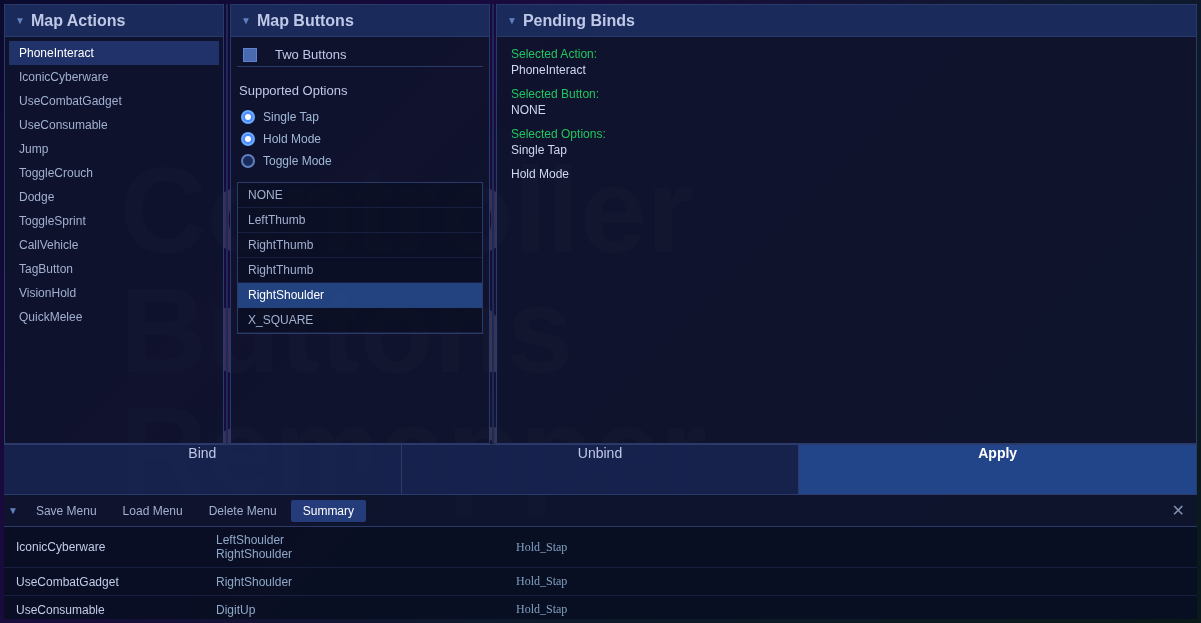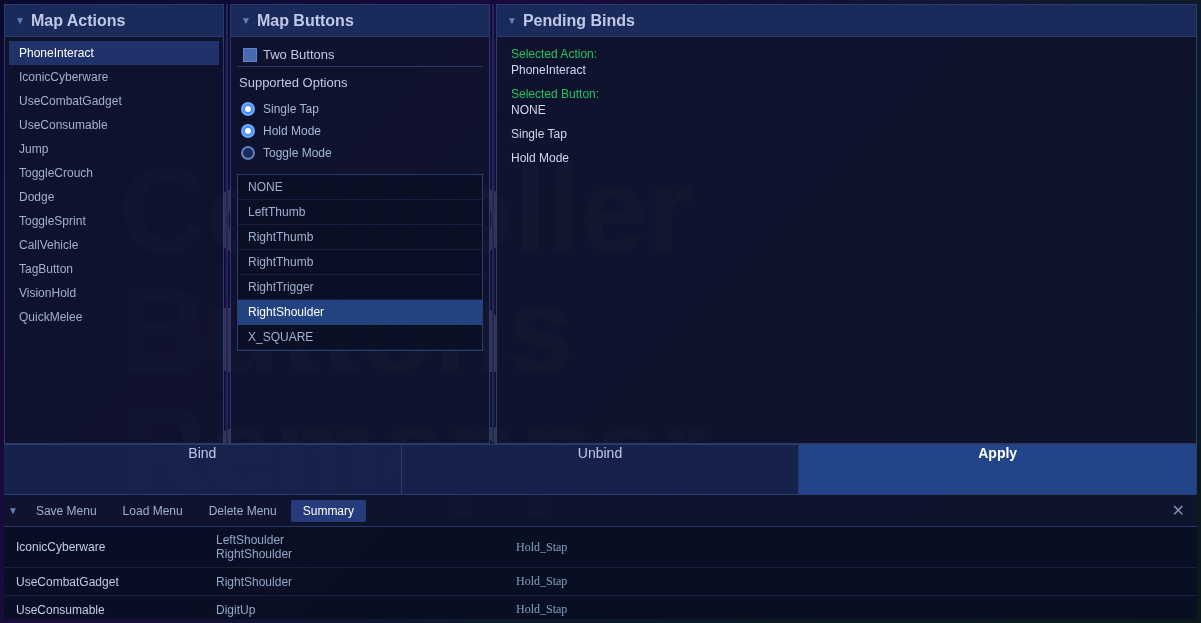--- a/index.html
+++ b/index.html
@@ -114,24 +114,24 @@
     .panel-map-buttons .panel-content {
       padding: 6px;
       flex: 1;
       overflow: hidden;
     }
 
     
     .button-type-bar {
       display: flex;
       align-items: center;
-      gap: 6px;
+      gap: 18px;
       padding: 4px 6px;
       border-bottom: 1px solid #2a3a6a;
-      margin-bottom: 8px;
+      margin-bottom: 16px;
     }
 
     .button-type-indicator {
       width: 14px;
       height: 14px;
       background: #4a6ab0;
       border: 1px solid #6080d0;
       flex-shrink: 0;
     }
 
@@ -399,40 +399,40 @@
               <span class="radio-label">Toggle Mode</span>
             </div>
           </div>
 
         <div class="button-dropdown-area">
           <div id="button-list">
               <div class="button-list-item">NONE</div>
               <div class="button-list-item">LeftThumb</div>
               <div class="button-list-item">RightThumb</div>
               <div class="button-list-item">RightThumb</div>
-              <div class="button-list-item">RightTrigger</div>
               <div class="button-list-item selected">RightShoulder</div>
               <div class="button-list-item">X_SQUARE</div>
             </div>
         </div>
       </div>
     </div>
 
     <div style="width:2px; background:#1a2a5a; flex-shrink:0;"></div>
 
     <div class="panel panel-pending-binds">
       <div class="panel-header">
         <span class="dropdown-arrow">▼</span>
         <span class="panel-header-title">Pending Binds</span>
       </div>
       <div class="panel-content">
         <div class="pending-label">Selected Action:</div>
         <div class="pending-value">PhoneInteract</div>
         <div class="pending-label">Selected Button:</div>
         <div class="pending-value">NONE</div>
+        <div class="pending-label">Selected Options:</div>
         <div id="pending-options">
             <div class="pending-value">Single Tap</div>
             <div class="pending-value">Hold Mode</div>
           </div>
       </div>
     </div>
   </div>
 
   <div class="bind-bar">
     <div class="bind-section">

